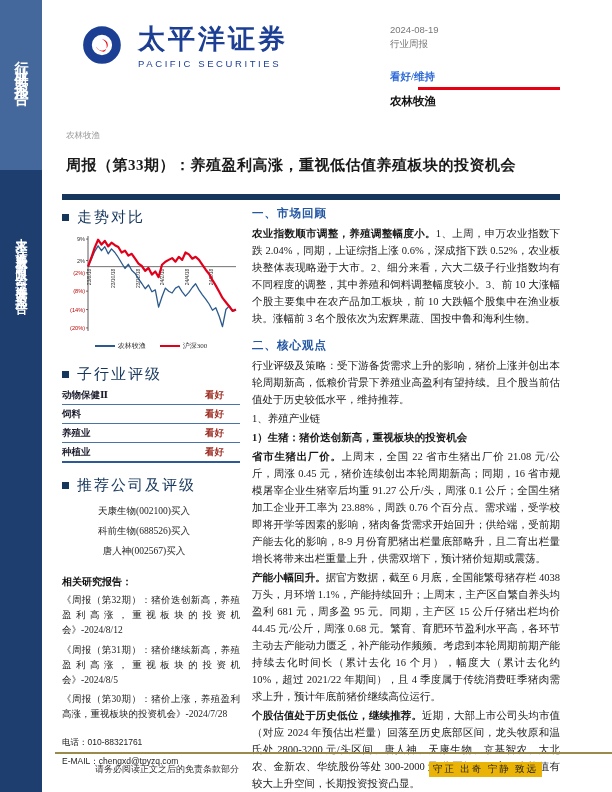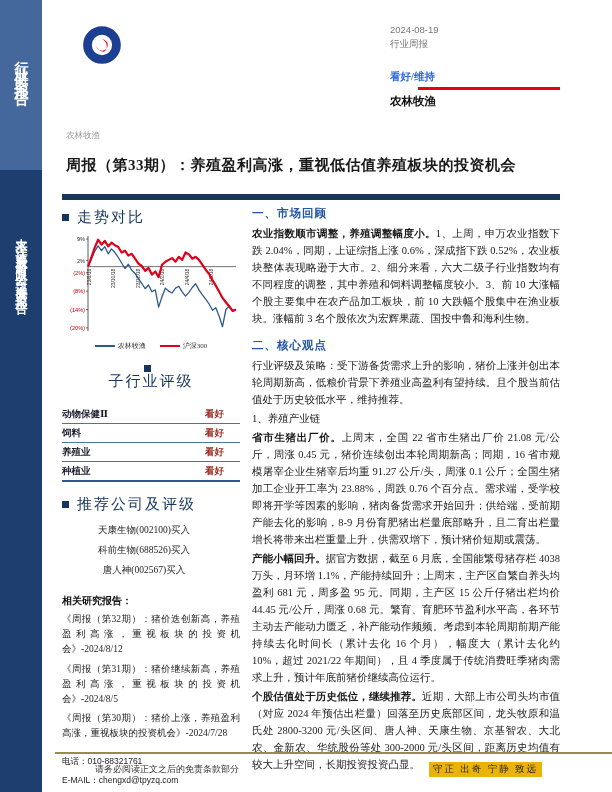--- a/index.html
+++ b/index.html
@@ -89,20 +89,24 @@
   <div class="sidebar-bottom">
     <div class="vtext">太平洋证券股份有限公司证券研究报告</div>
   </div>
 
   <div class="logo-wrap">
     <svg width="58" height="58" viewBox="0 0 60 60">
       <path d="M30 2 A 28 28 0 1 0 30 58 A 24 24 0 0 1 30 2 Z" fill="#e60012" transform="rotate(18 30 30)"></path>
       <circle cx="31" cy="30" r="15" fill="none" stroke="#1c3f94" stroke-width="9"></circle>
       <path d="M31 24 a 6 6 0 1 1 -6 6 q 0 6 8 7 a 7.5 7.5 0 0 0 -2 -13 Z" fill="#e60012"></path>
     </svg>
+    <div class="logo-text">
+      <div class="brand-cn">太平洋证券</div>
+      <div class="brand-en">PACIFIC SECURITIES</div>
+    </div>
   </div>
 
   <div class="head-right">
     <div class="head-date">2024-08-19</div>
     <div class="head-type">行业周报</div>
     <div class="head-rating">看好/维持</div>
     <div class="head-redline"></div>
     <div class="head-industry">农林牧渔</div>
   </div>
 
@@ -147,21 +151,21 @@
             <span class="legend-line" style="background: rgb(44, 90, 140);"></span>
             <span>农林牧渔</span>
           </span>
           <span class="legend-item">
             <span class="legend-line" style="background: rgb(224, 0, 27);"></span>
             <span>沪深300</span>
           </span>
         </div>
     </div>
 
-    <div class="sec-head si-table" style="margin-bottom:14px;flex-direction:column;">
+    <div class="sec-head si-table" style="margin-bottom:2px;">
       <span class="sq"></span>
       <span class="sec-head-label">子行业评级</span>
     </div>
     <div>
       <div class="si-row">
         <span class="si-name">动物保健Ⅱ</span>
         <span class="si-rating">看好</span>
       </div>
       <div class="si-row">
         <span class="si-name">饲料</span>
@@ -207,20 +211,21 @@
     </div>
   </div>
 
   <div class="col-right">
     <div class="r-sec-title">一、市场回顾</div>
     <div class="para"><b>农业指数顺市调整，养殖调整幅度小。</b><span>1、上周，申万农业指数下跌 2.04%，同期，上证综指上涨 0.6%，深成指下跌 0.52%，农业板块整体表现略逊于大市。2、细分来看，六大二级子行业指数均有不同程度的调整，其中养殖和饲料调整幅度较小。3、前 10 大涨幅个股主要集中在农产品加工板块，前 10 大跌幅个股集中在渔业板块。涨幅前 3 名个股依次为宏辉果蔬、国投中鲁和海利生物。</span></div>
     <div class="gap"></div>
     <div class="r-sec-title">二、核心观点</div>
     <div class="para">行业评级及策略：受下游备货需求上升的影响，猪价上涨并创出本轮周期新高，低粮价背景下养殖业高盈利有望持续。且个股当前估值处于历史较低水平，维持推荐。</div>
     <div class="para">1、养殖产业链</div>
+    <div class="para" style="font-weight:bold;">1）生猪：猪价迭创新高，重视板块的投资机会</div>
     <div class="para"><b>省市生猪出厂价。</b><span>上周末，全国 22 省市生猪出厂价 21.08 元/公斤，周涨 0.45 元，猪价连续创出本轮周期新高；同期，16 省市规模屠宰企业生猪宰后均重 91.27 公斤/头，周涨 0.1 公斤；全国生猪加工企业开工率为 23.88%，周跌 0.76 个百分点。需求端，受学校即将开学等因素的影响，猪肉备货需求开始回升；供给端，受前期产能去化的影响，8-9 月份育肥猪出栏量底部略升，且二育出栏量增长将带来出栏重量上升，供需双增下，预计猪价短期或震荡。</span></div>
     <div class="para"><b>产能小幅回升。</b><span>据官方数据，截至 6 月底，全国能繁母猪存栏 4038 万头，月环增 1.1%，产能持续回升；上周末，主产区自繁自养头均盈利 681 元，周多盈 95 元。同期，主产区 15 公斤仔猪出栏均价 44.45 元/公斤，周涨 0.68 元。繁育、育肥环节盈利水平高，各环节主动去产能动力匮乏，补产能动作频频。考虑到本轮周期前期产能持续去化时间长（累计去化 16 个月），幅度大（累计去化约 10%，超过 2021/22 年期间），且 4 季度属于传统消费旺季猪肉需求上升，预计年底前猪价继续高位运行。</span></div>
     <div class="para"><b>个股估值处于历史低位，继续推荐。</b><span>近期，大部上市公司头均市值（对应 2024 年预估出栏量）回落至历史底部区间，龙头牧原和温氏处 2800-3200 元/头区间、唐人神、天康生物、京基智农、大北农、金新农、华统股份等处 300-2000 元/头区间，距离历史均值有较大上升空间，长期投资投资凸显。</span></div>
   </div>
 
   <div class="foot-line"></div>
   <div class="foot-disclaimer">请务必阅读正文之后的免责条款部分</div>
   <div class="foot-motto">守正 出奇 宁静 致远</div>
 
 </div>

